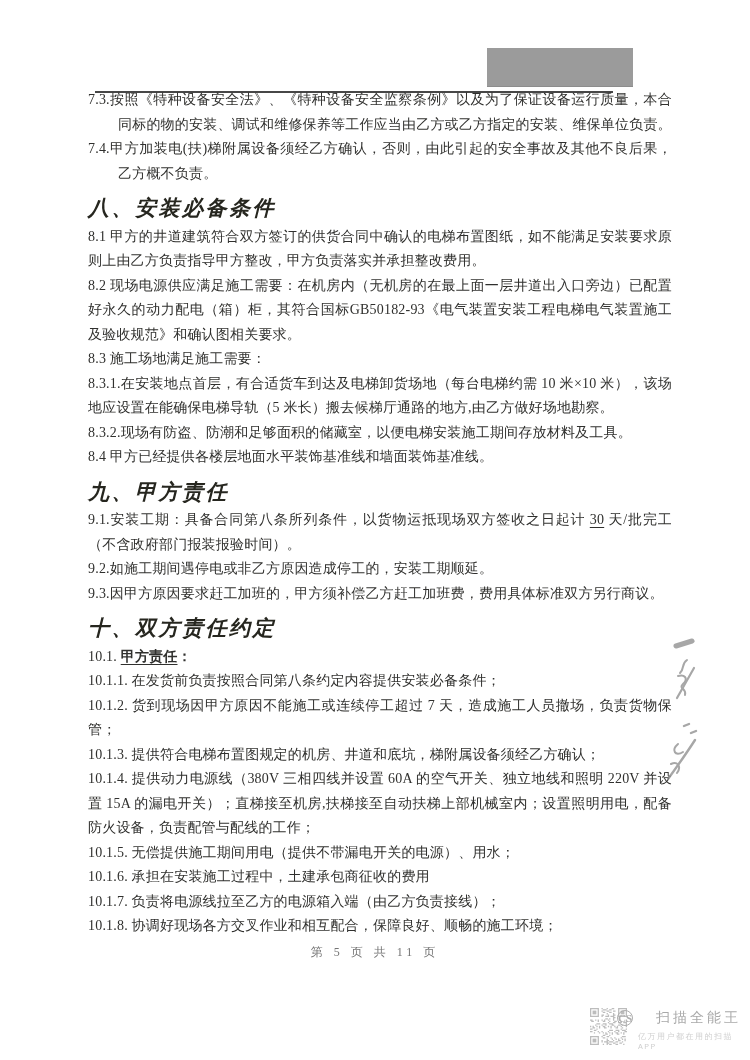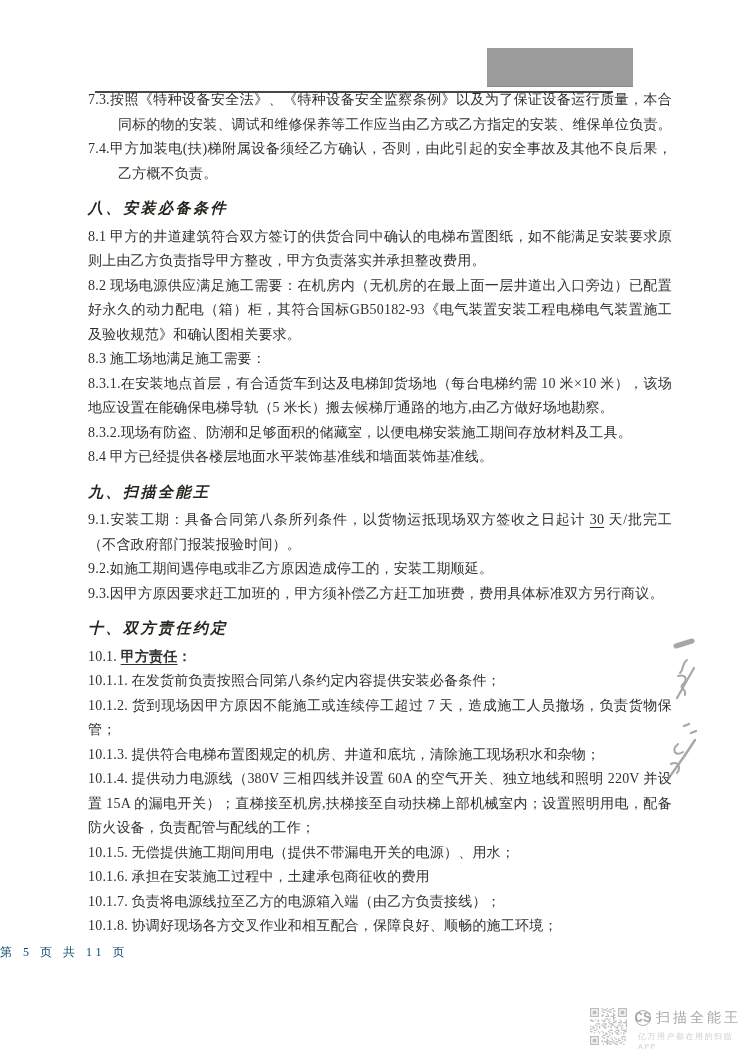--- a/index.html
+++ b/index.html
@@ -8,37 +8,37 @@
   
   .redaction{position:absolute;left:487px;top:48px;width:146px;height:39px;
              background:#9b9b9b;box-shadow:inset 0 -1px 0 #8d8d8d;}
   .header-rule{position:absolute;left:95px;top:91px;width:518px;height:2px;background:#474747;}
   
   .content{position:absolute;left:88px;top:88px;width:584px;
            font-size:14px;line-height:24.5px;color:#30302e;text-align:justify;
            letter-spacing:0.2px;}
   .content p{margin:0;}
   .hang{padding-left:30px;text-indent:-30px;}
-  h3.sec{font-size:15px;font-weight:bold;font-style:italic;letter-spacing:2.5px;
+  h3.sec{font-size:21px;font-weight:bold;font-style:italic;letter-spacing:2.5px;
          margin:10px 0 4px;color:#26261f;}
   .u{text-decoration:underline;text-underline-offset:3px;}
   .b{font-weight:bold;}
   
-  .footer{position:absolute;top:944px;left:0;width:100%;text-align:left;
-          font-size:12px;letter-spacing:4px;color:#0c4a6e;}
+  .footer{position:absolute;top:944px;left:0;width:100%;text-align:center;
+          font-size:12px;letter-spacing:4px;color:#737373;}
   
   .hw{position:absolute;opacity:.75;}
   .hw svg{display:block;}
   
   .wm{position:absolute;left:588px;top:1003px;width:160px;height:52px;}
   .wm-qr{position:absolute;left:2px;top:5px;width:37px;height:37px;opacity:.75;}
-  .wm-logo{position:absolute;left:47px;top:7px;width:14px;height:14px;border:1.5px solid #adadad;
-           border-radius:50%;color:#adadad;font-size:14px;font-weight:bold;
+  .wm-logo{position:absolute;left:29px;top:7px;width:14px;height:14px;border:1.5px solid #adadad;
+           border-radius:50%;color:#adadad;font-size:11px;font-weight:bold;
            display:flex;align-items:center;justify-content:center;
-           font-family:Liberation Mono, monospace;}
+           font-family:Liberation Serif, serif;}
   .wm-brand{position:absolute;left:68px;top:6px;font-size:14px;letter-spacing:3px;
             color:#a9a9a9;font-family:Liberation Mono, monospace;}
   .wm-sub{position:absolute;left:50px;top:28px;font-size:8px;letter-spacing:1.5px;
           color:#d0d0d0;filter:blur(.3px);font-family:Liberation Mono, monospace;}
 </style>
 </head>
 <body>
 
 <div class="page">
 
@@ -50,30 +50,30 @@
     <p class="hang">7.4.甲方加装电(扶)梯附属设备须经乙方确认，否则，由此引起的安全事故及其他不良后果，乙方概不负责。</p>
 
     <h3 class="sec">八、安装必备条件</h3>
     <p>8.1 甲方的井道建筑符合双方签订的供货合同中确认的电梯布置图纸，如不能满足安装要求原则上由乙方负责指导甲方整改，甲方负责落实并承担整改费用。</p>
     <p>8.2 现场电源供应满足施工需要：在机房内（无机房的在最上面一层井道出入口旁边）已配置好永久的动力配电（箱）柜，其符合国标GB50182-93《电气装置安装工程电梯电气装置施工及验收规范》和确认图相关要求。</p>
     <p>8.3 施工场地满足施工需要：</p>
     <p>8.3.1.在安装地点首层，有合适货车到达及电梯卸货场地（每台电梯约需 10 米×10 米），该场地应设置在能确保电梯导轨（5 米长）搬去候梯厅通路的地方,由乙方做好场地勘察。</p>
     <p>8.3.2.现场有防盗、防潮和足够面积的储藏室，以便电梯安装施工期间存放材料及工具。</p>
     <p>8.4 甲方已经提供各楼层地面水平装饰基准线和墙面装饰基准线。</p>
 
-    <h3 class="sec">九、扫描全能王</h3>
+    <h3 class="sec">九、甲方责任</h3>
     <p><span>9.1.安装工期：具备合同第八条所列条件，以货物运抵现场双方签收之日起计 </span><span class="u">30</span><span> 天/批完工（不含政府部门报装报验时间）。</span></p>
     <p>9.2.如施工期间遇停电或非乙方原因造成停工的，安装工期顺延。</p>
     <p>9.3.因甲方原因要求赶工加班的，甲方须补偿乙方赶工加班费，费用具体标准双方另行商议。</p>
 
     <h3 class="sec">十、双方责任约定</h3>
     <p><span>10.1. </span><span class="u b">甲方责任</span><span class="b">：</span></p>
     <p>10.1.1. 在发货前负责按照合同第八条约定内容提供安装必备条件；</p>
     <p>10.1.2. 货到现场因甲方原因不能施工或连续停工超过 7 天，造成施工人员撤场，负责货物保管；</p>
-    <p>10.1.3. 提供符合电梯布置图规定的机房、井道和底坑，清除施工现场积水和杂物；</p>
+    <p>10.1.3. 提供符合电梯布置图规定的机房、井道和底坑，梯附属设备须经乙方确认；</p>
     <p>10.1.4. 提供动力电源线（380V 三相四线并设置 60A 的空气开关、独立地线和照明 220V 并设置 15A 的漏电开关）；直梯接至机房,扶梯接至自动扶梯上部机械室内；设置照明用电，配备防火设备，负责配管与配线的工作；</p>
     <p>10.1.5. 无偿提供施工期间用电（提供不带漏电开关的电源）、用水；</p>
     <p>10.1.6. 承担在安装施工过程中，土建承包商征收的费用</p>
     <p>10.1.7. 负责将电源线拉至乙方的电源箱入端（由乙方负责接线）；</p>
     <p>10.1.8. 协调好现场各方交叉作业和相互配合，保障良好、顺畅的施工环境；</p>
   </div>
 
   <div class="footer">第 5 页 共 11 页</div>
 
   <div class="hw" style="left:670px;top:638px;">

